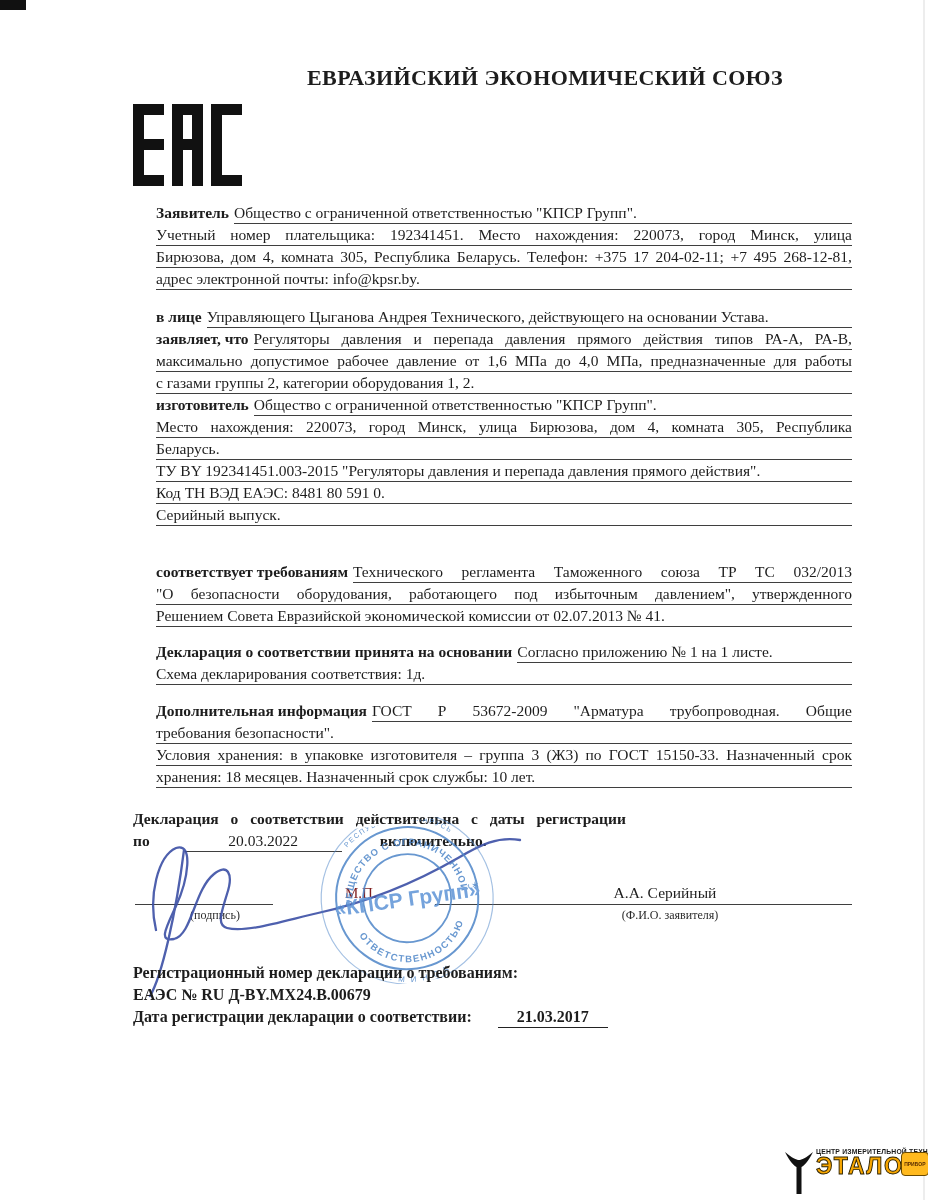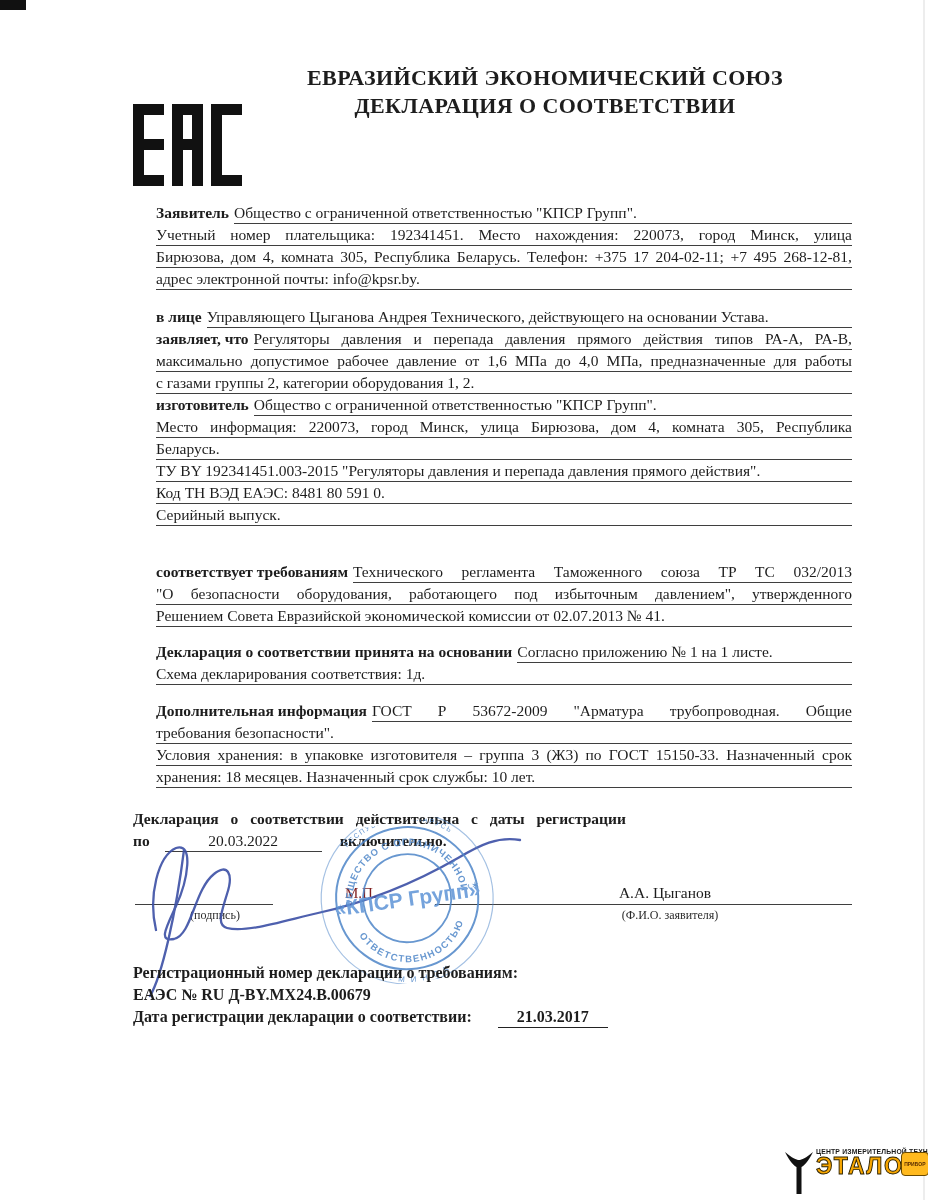--- a/index.html
+++ b/index.html
@@ -28,21 +28,21 @@
 
   #p-applicant{top:202px;}
   #p-declaration{top:306px;}
   #p-compliance{top:561px;}
   #p-basis{top:641px;}
   #p-additional{top:700px;}
 
   
   #validity{top:808px;left:133px;width:719px;font-size:15.5px;}
   .v-heading{font-weight:bold;word-spacing:8px;height:22px;line-height:21px;}
-  .v-line{display:flex;height:22px;line-height:21px;}
+  .v-line{display:flex;height:22px;line-height:21px;gap:20px;}
   .v-prefix,.v-suffix{font-weight:bold;white-space:nowrap;}
   .v-date{width:157px;margin-left:15px;margin-right:18px;text-align:center;
           border-bottom:1.6px solid #3f3f3f;box-sizing:border-box;}
 
   
   .rule{border-top:1.6px solid #3f3f3f;height:0;}
   .sig-rule-left{left:135px;top:904px;width:138px;}
   .sig-rule-right{left:435px;top:904px;width:417px;}
   .cap{font-size:12px;color:#2a2a2a;text-align:center;}
   .cap-sign{left:150px;top:908px;width:130px;}
@@ -94,21 +94,20 @@
         <rect x="39" y="35" width="31" height="11"></rect>
       <rect x="78" y="0" width="11" height="82"></rect>
         <rect x="78" y="0" width="31" height="11"></rect>
       <rect x="78" y="71" width="31" height="11"></rect>
     </g>
   </svg>
 </div>
 
 <div class="abs title">
   <div>ЕВРАЗИЙСКИЙ ЭКОНОМИЧЕСКИЙ СОЮЗ</div>
-  <div>ДЕКЛАРАЦИЯ О СООТВЕТСТВИИ</div>
 </div>
 
 <div class="abs para" id="p-applicant">
     <div class="line ruled">
       <span class="lbl">Заявитель</span>
       <span class="val">Общество с ограниченной ответственностью "КПСР Групп".</span>
     </div>
     <div class="line ruled">
       <span class="val just">Учетный номер плательщика: 192341451. Место нахождения: 220073, город Минск, улица</span>
     </div>
@@ -132,21 +131,21 @@
       <span class="val just">максимально допустимое рабочее давление от 1,6 МПа до 4,0 МПа, предназначенные для работы</span>
     </div>
     <div class="line ruled">
       <span class="val">с газами группы 2, категории оборудования 1, 2.</span>
     </div>
     <div class="line ruled">
       <span class="lbl">изготовитель</span>
       <span class="val">Общество с ограниченной ответственностью "КПСР Групп".</span>
     </div>
     <div class="line ruled">
-      <span class="val just">Место информация: 220073, город Минск, улица Бирюзова, дом 4, комната 305, Республика</span>
+      <span class="val just">Место нахождения: 220073, город Минск, улица Бирюзова, дом 4, комната 305, Республика</span>
     </div>
     <div class="line ruled">
       <span class="val">Беларусь.</span>
     </div>
     <div class="line ruled">
       <span class="val">ТУ BY 192341451.003-2015 "Регуляторы давления и перепада давления прямого действия".</span>
     </div>
     <div class="line ruled">
       <span class="val">Код ТН ВЭД ЕАЭС: 8481 80 591 0.</span>
     </div>
@@ -197,21 +196,21 @@
     <span class="v-prefix">по</span>
     <span class="v-date">20.03.2022</span>
     <span class="v-suffix">включительно.</span>
   </div>
 </div>
 
 <div class="abs rule sig-rule-left"></div>
 <div class="abs rule sig-rule-right"></div>
 <div class="abs mp">М.П.</div>
 <div class="abs cap cap-sign">(подпись)</div>
-<div class="abs fio-name">А.А. Цыганов</div>
+<div class="abs fio-name">А.А. Серийный</div>
 <div class="abs cap cap-fio">(Ф.И.О. заявителя)</div>
 
 <div class="abs sig-svg">
   <svg width="470" height="185" viewBox="0 0 470 185" aria-hidden="true">
     <g fill="none" stroke="#3b4fa5" stroke-width="2.3" stroke-linecap="round" opacity=".9">
       <path d="M 28,112 C 20,78 30,38 48,30 C 66,24 60,62 48,88 C 38,110 30,124 46,121 C 64,117 66,72 86,56 C 99,45 106,55 99,76 C 94,93 88,107 99,110 C 118,115 155,103 190,95 C 240,84 285,66 330,40 C 352,27 370,18 392,22"></path>
       <path d="M 56,32 C 48,95 34,158 22,178"></path>
     </g>
   </svg>
 </div>

